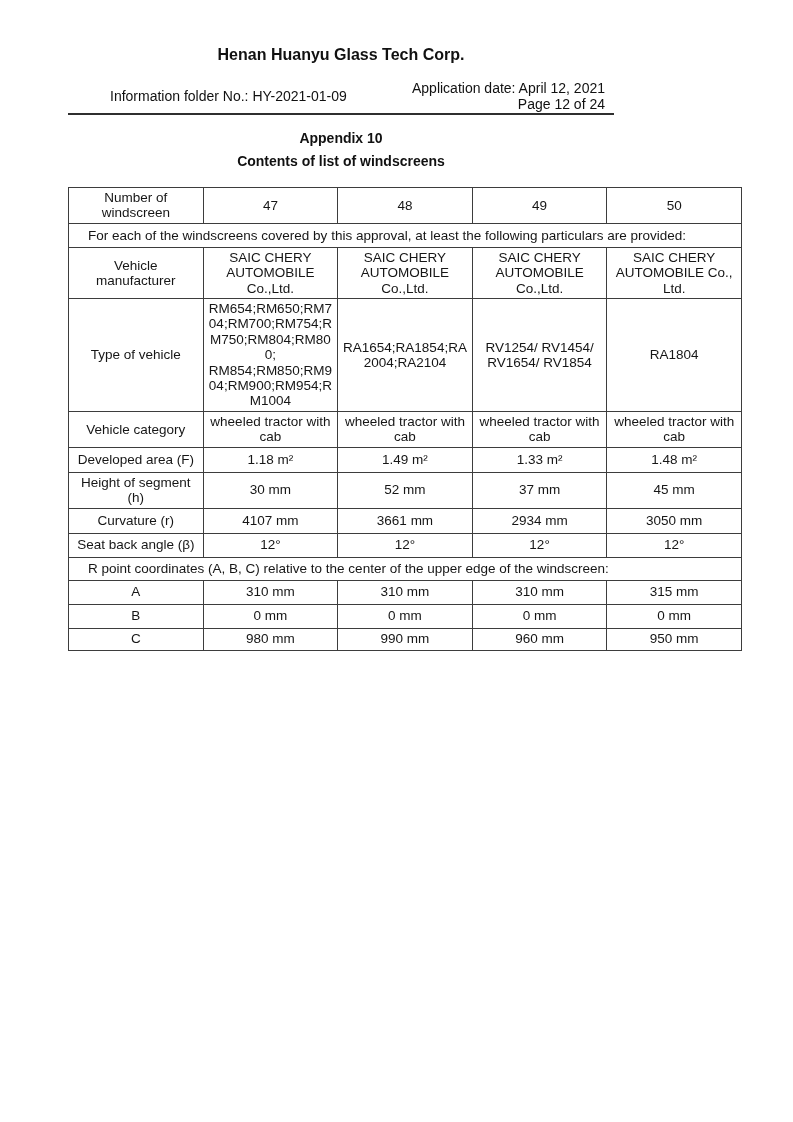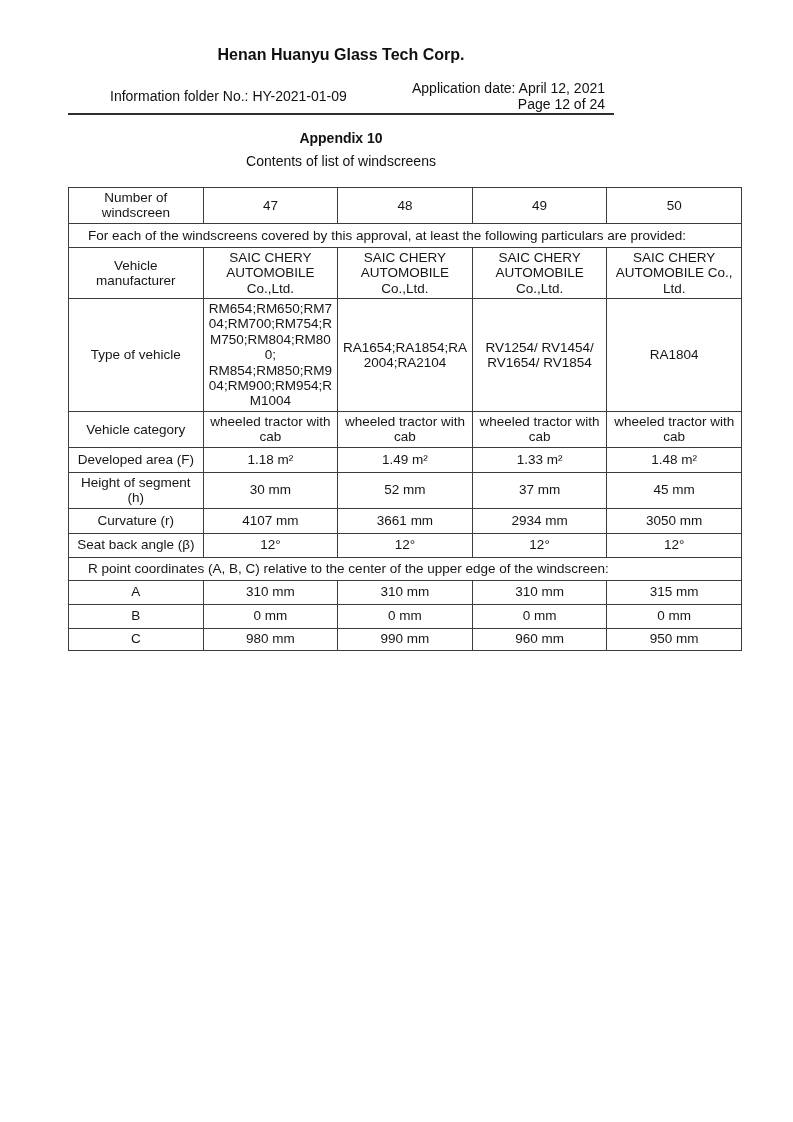--- a/index.html
+++ b/index.html
@@ -51,21 +51,21 @@
     margin-top: 15px;
     text-align: center;
     font-size: 14px;
     font-weight: bold;
     line-height: 16px;
   }
   .appendix-subtitle {
     margin-top: 7px;
     text-align: center;
     font-size: 14px;
-    font-weight: normal;
+    font-weight: bold;
     line-height: 16px;
   }
   table.ws {
     border-collapse: collapse;
     table-layout: fixed;
     width: 674px;
     margin-top: 18px;
   }
   .ws td {
     border: 1.5px solid #3d3d3d;

